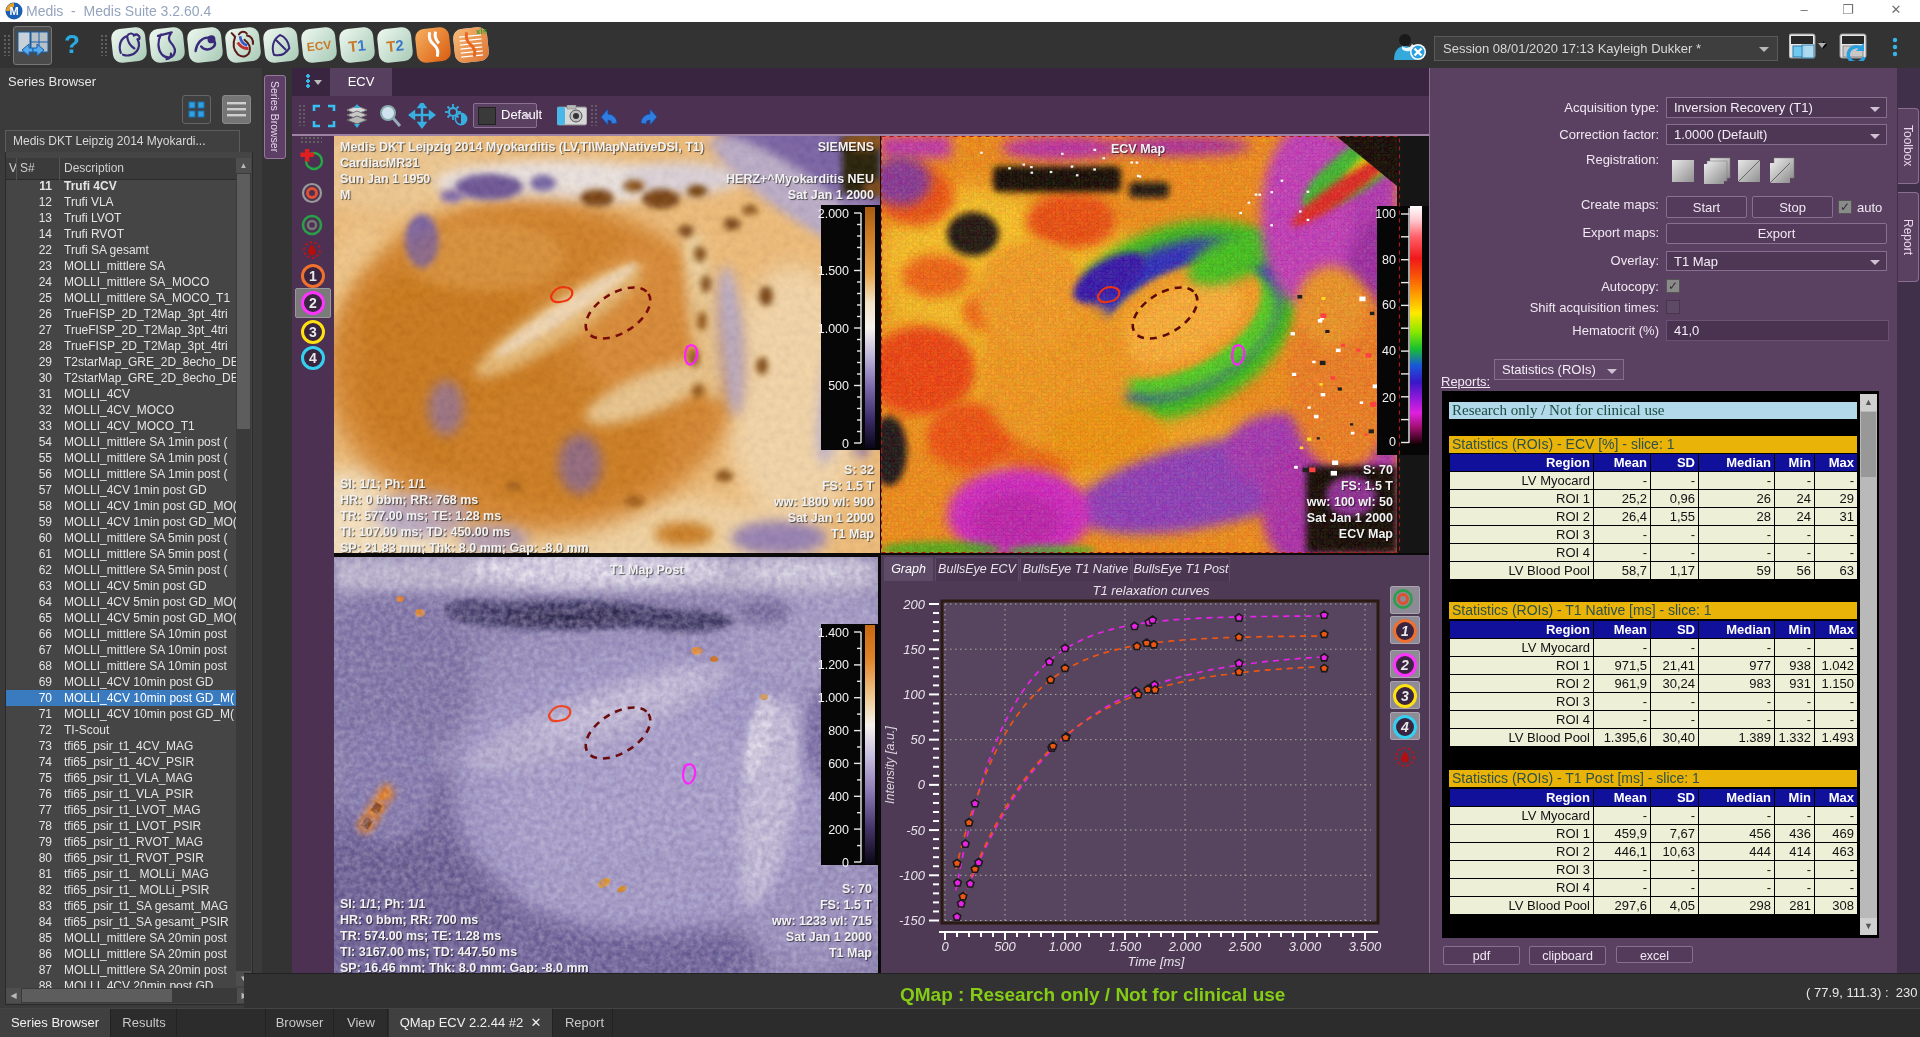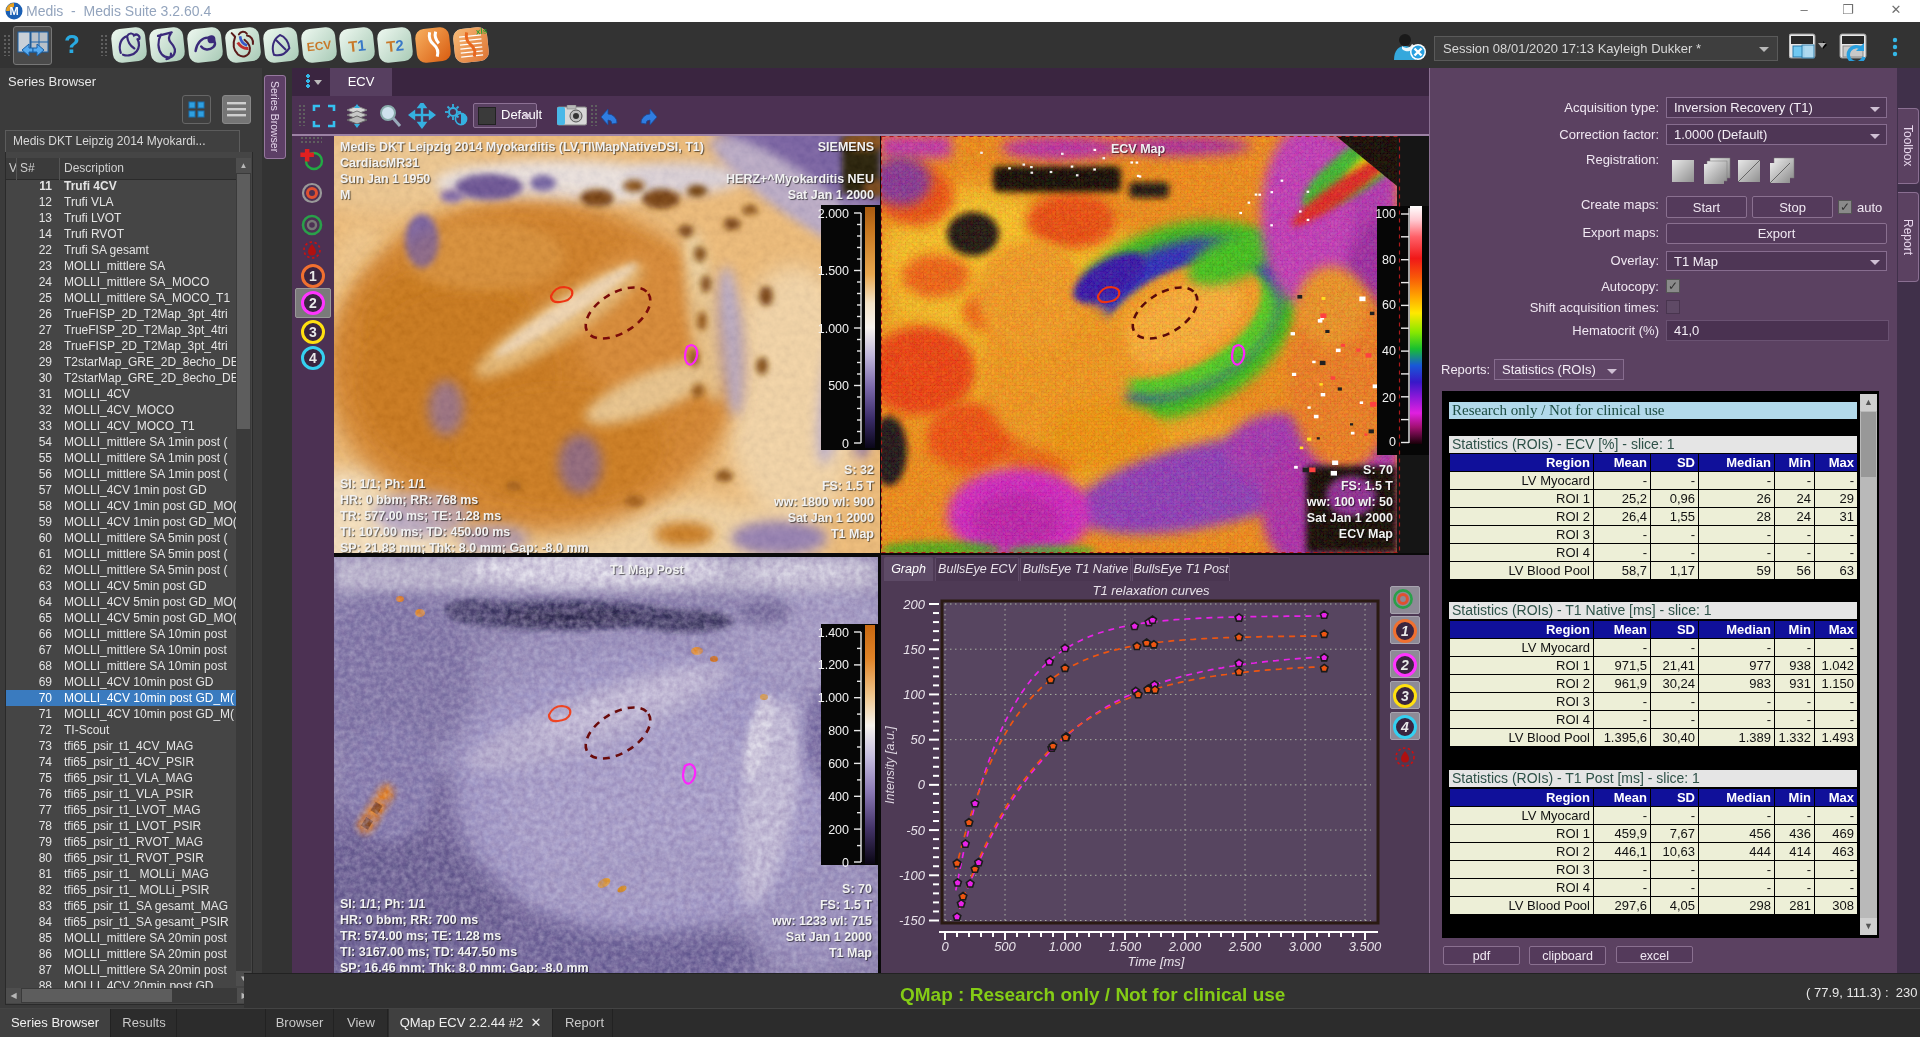--- a/index.html
+++ b/index.html
@@ -49,21 +49,21 @@
 .ovl{position:absolute;color:#f2f2f2;font-size:12.5px;line-height:16px;text-shadow:1px 1px 1px rgba(0,0,0,.6);white-space:pre;}
 .ovr{text-align:right;}
 
 #rightpanel{position:absolute;top:68px;left:1429px;width:468px;height:905px;background:#5b4161;border-left:1px solid #8a6f92;}
 .rp-label{position:absolute;color:#f0e8f2;font-size:13px;text-align:right;}
 .rp-combo{position:absolute;background:#4e3655;border:1px solid #876d8f;color:#f4eef6;font-size:13px;padding-left:7px;}
 .rp-combo .arr{position:absolute;right:6px;top:45%;width:0;height:0;border-left:5px solid transparent;border-right:5px solid transparent;border-top:5px solid #cfc0d4;}
 .rp-btn{position:absolute;background:#543a5b;border:1px solid #8a7090;border-radius:2px;color:#f0e8f2;font-size:13px;text-align:center;}
 #rp-tablewrap{position:absolute;left:1442px;top:391px;width:437px;height:547px;background:#000;}
 .rbanner{position:absolute;left:7px;width:408px;height:17px;background:#b2d9ea;font-family:"Liberation Serif",serif;font-size:15px;line-height:17px;color:#1c4c42;padding-left:3px;}
-.ttitle{position:absolute;left:7px;width:408px;height:17px;background:#e5e5e5;font-size:14px;line-height:17px;color:#2e5148;padding-left:3px;}
+.ttitle{position:absolute;left:7px;width:408px;height:17px;background:#eab308;font-size:14px;line-height:17px;color:#2e5148;padding-left:3px;}
 table.stat{position:absolute;left:7px;width:408px;border-collapse:collapse;table-layout:fixed;}
 table.stat td{height:18px;background:#edefd7;border:1px solid #000;font-size:13px;color:#111;text-align:right;padding:0 3px 0 0;overflow:hidden;white-space:nowrap;}
 table.stat tr.hd td{background:#10109a;color:#fff;font-weight:bold;}
 table.stat td:nth-child(1){width:144px;}
 table.stat td:nth-child(2){width:57px;}
 table.stat td:nth-child(3){width:48px;}
 table.stat td:nth-child(4){width:76px;}
 table.stat td:nth-child(5){width:40px;}
 table.stat td:nth-child(6){width:43px;}
 
@@ -1233,21 +1233,21 @@
 <div class="rp-label" style="right:261px;top:225px;">Export maps:</div>
 <div class="rp-btn" style="left:1666px;top:223px;width:221px;height:21px;line-height:20px;">Export</div>
 <div class="rp-label" style="right:261px;top:253px;margin-left:28px;">Overlay:</div>
 <div class="rp-combo" style="left:1666px;top:251px;width:221px;height:20px;line-height:19px;">T1 Map<span class="arr"></span></div>
 <div class="rp-label" style="right:261px;top:279px;">Autocopy:</div>
 <div class="abs" style="left:1666px;top:279px;width:14px;height:14px;background:#8a8a8a;border:1px solid #555;color:#333;font-size:12px;line-height:13px;text-align:center;">✓</div>
 <div class="rp-label" style="right:261px;top:300px;">Shift acquisition times:</div>
 <div class="abs" style="left:1666px;top:300px;width:14px;height:14px;background:#5f4a66;border:1px solid #49354f;"></div>
 <div class="rp-label" style="right:261px;top:323px;">Hematocrit (%)</div>
 <div class="abs" style="left:1666px;top:320px;width:223px;height:21px;background:#4a3251;border:1px solid #6a5272;color:#f4eef6;font-size:13px;line-height:20px;padding-left:7px;">41,0</div>
-<div class="rp-label" style="left:1441px;top:362px;text-align:right;">Reports:</div>
+<div class="rp-label" style="left:1441px;top:374px;text-align:right;text-decoration:underline;">Reports:</div>
 <div class="rp-combo" style="left:1494px;top:359px;width:130px;height:21px;line-height:20px;background:#5f4566;">Statistics (ROIs)<span class="arr"></span></div>
 <div id="rp-tablewrap">
   <div class="rbanner" style="top:11px;">Research only / Not for clinical use</div>
   <div class="ttitle" style="top:45px;">Statistics (ROIs) - ECV [%] - slice: 1</div>
   <table class="stat" style="top:62px;">
     <tbody>
           <tr class="hd">
             <td>Region</td>
             <td>Mean</td>
             <td>SD</td>

